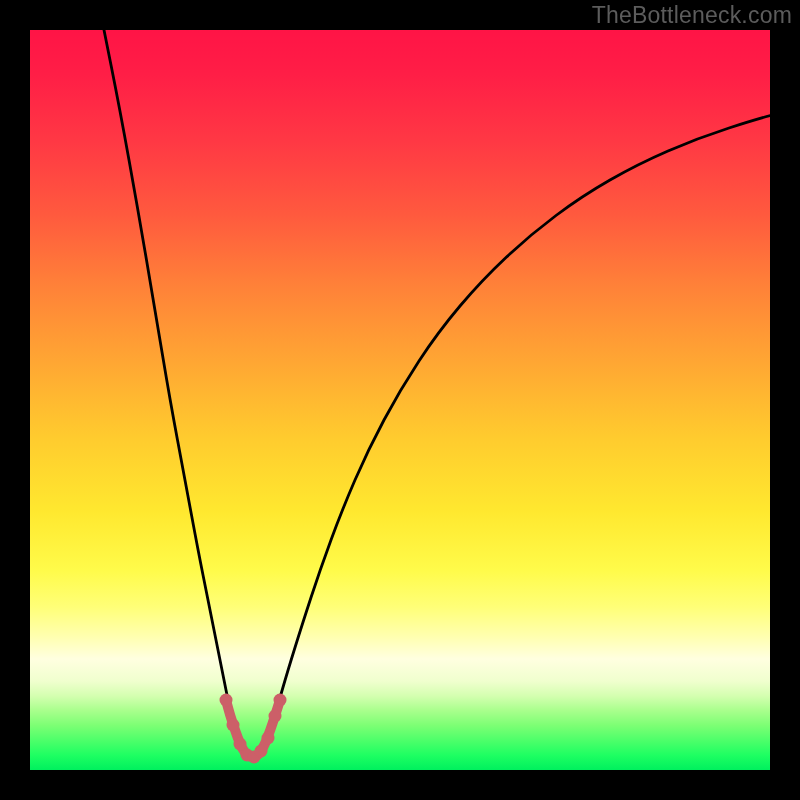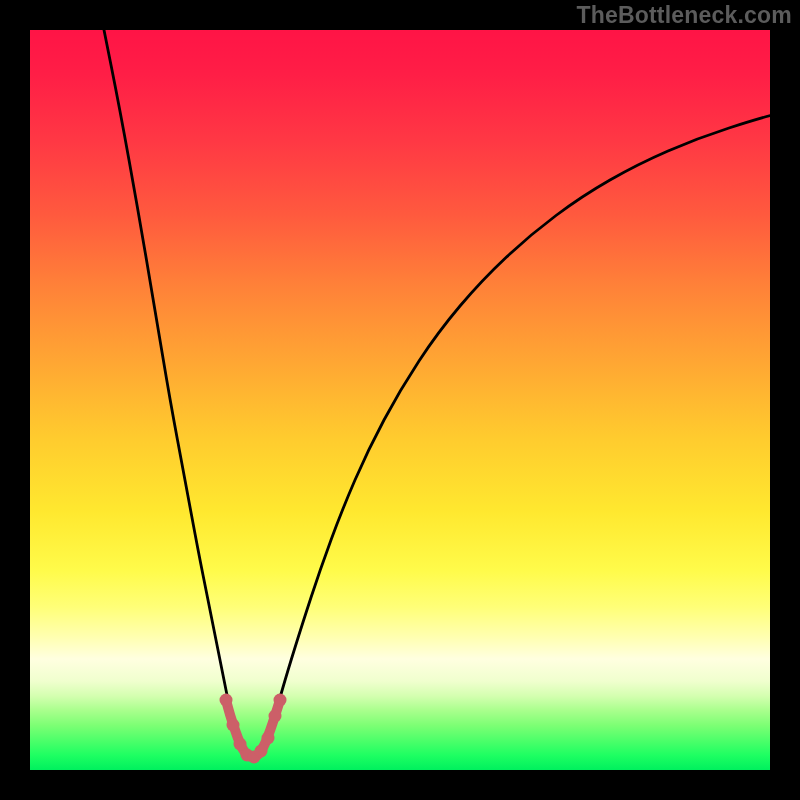--- a/index.html
+++ b/index.html
@@ -46,21 +46,21 @@
       #1eff62 98%,
       #00f05e 100%
     );
   }
   .watermark {
     position: absolute;
     top: 2px;
     right: 8px;
     color: #5c5c5c;
     font-size: 23px;
-    font-weight: 700;
+    font-weight: 400;
     letter-spacing: 0.2px;
     font-family: Arial, Helvetica, sans-serif;
   }
   svg.overlay {
     position: absolute;
     left: 0; top: 0;
     width: 740px;
     height: 740px;
     overflow: visible;
   }

